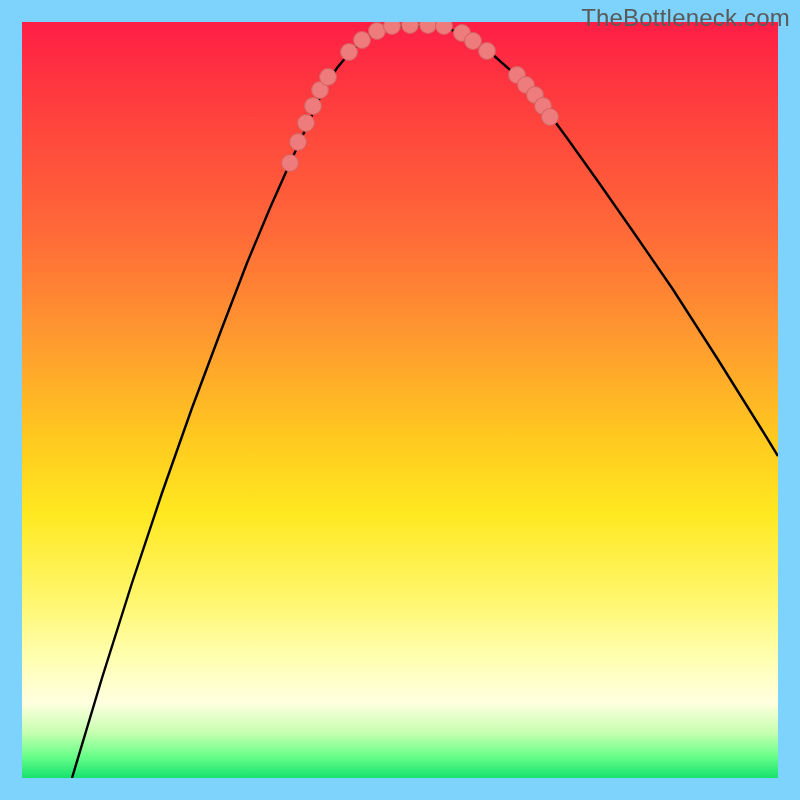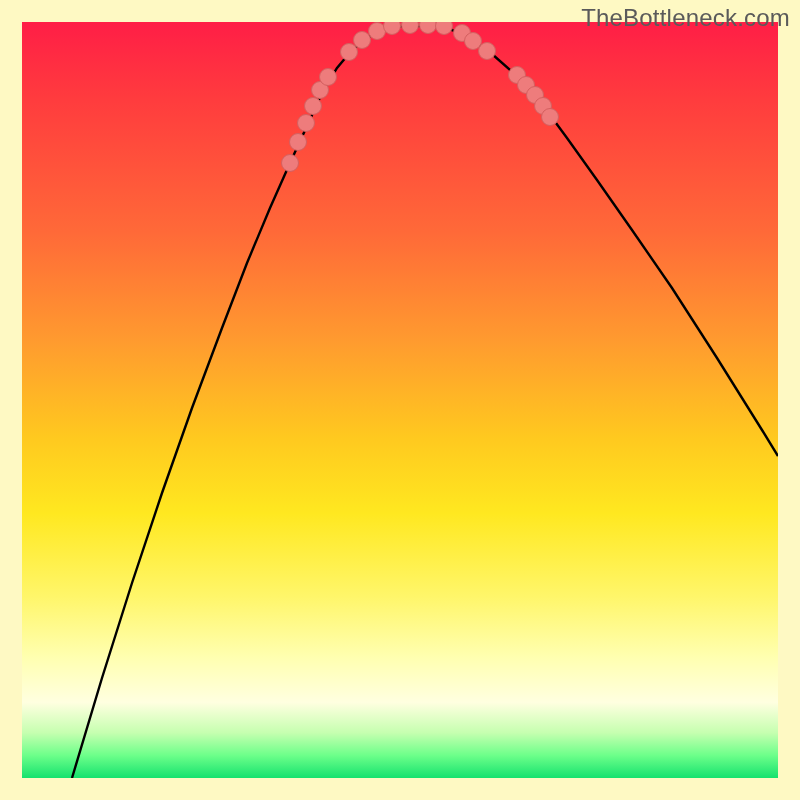--- a/index.html
+++ b/index.html
@@ -9,21 +9,21 @@
     height: 800px;
     background: #000;
     overflow: hidden;
   }
   .frame {
     position: absolute;
     left: 0;
     top: 0;
     width: 800px;
     height: 800px;
-    background: #fef9c3;
+    background: #7dd3fc;
   }
   .plot {
     position: absolute;
     left: 22px;
     top: 22px;
     width: 756px;
     height: 756px;
     
     background: linear-gradient(
       to bottom,

